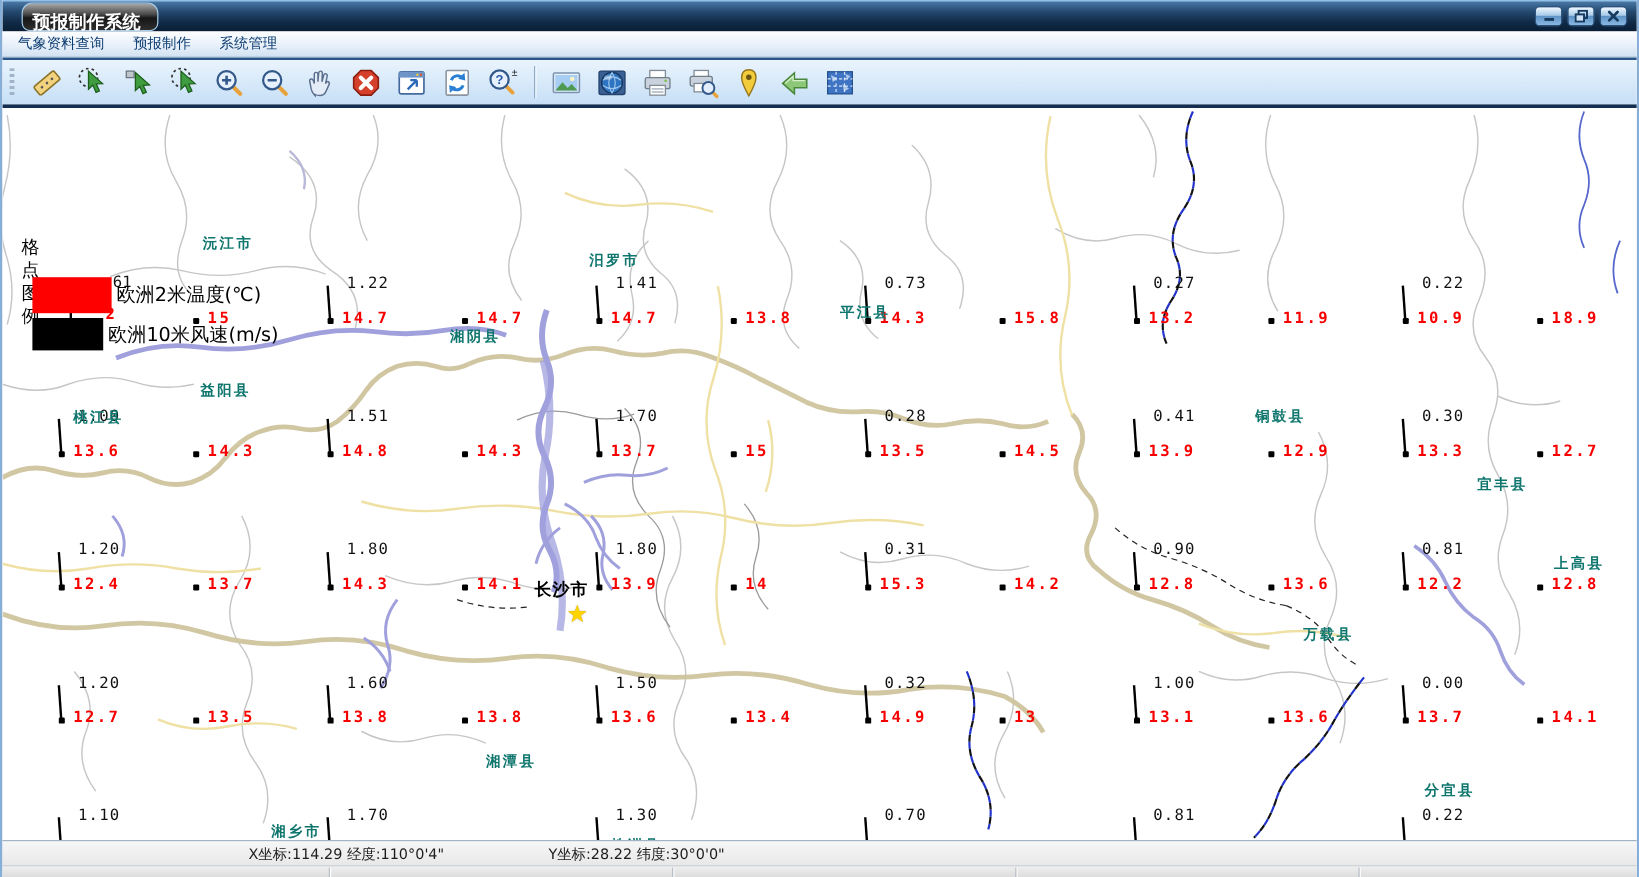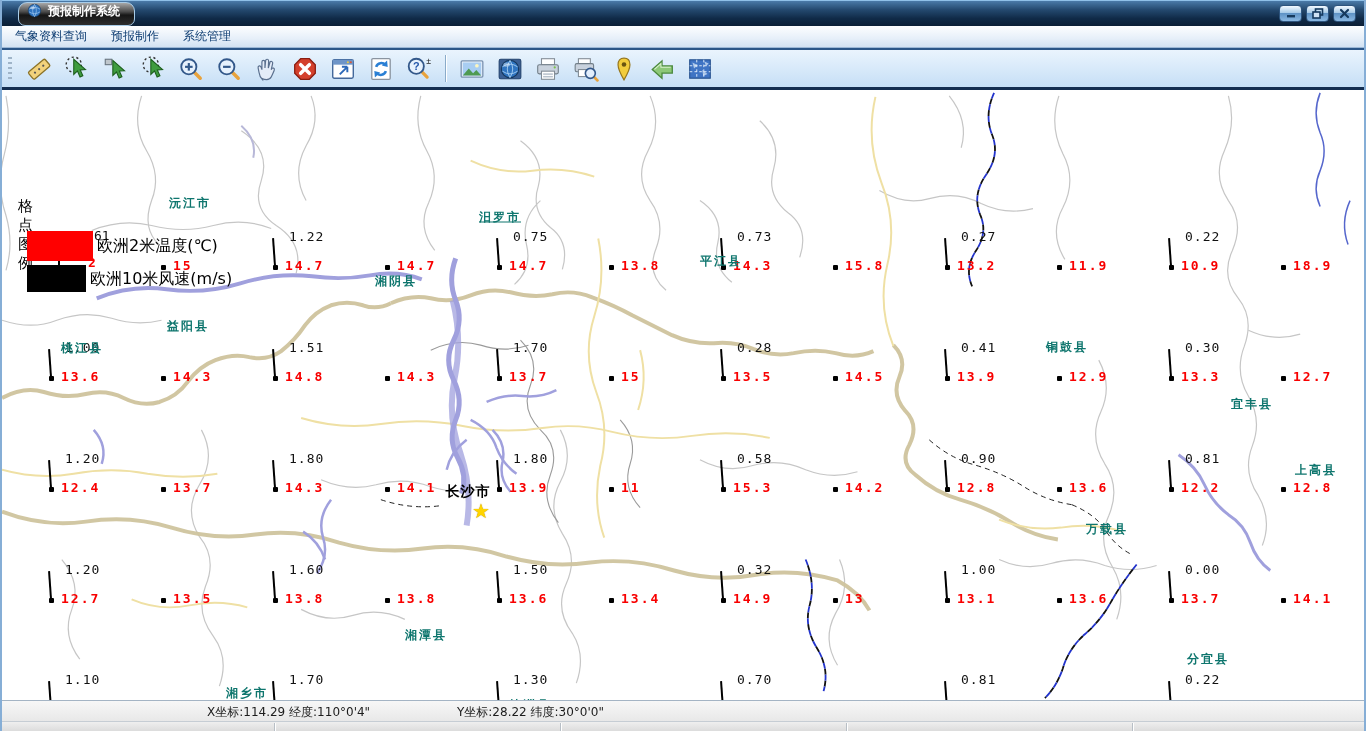--- a/index.html
+++ b/index.html
@@ -3,21 +3,21 @@
 <meta charset="utf-8">
 <style>
   * { box-sizing: border-box; margin: 0; padding: 0; }
   body { width: 1366px; height: 731px; font-family: "DejaVu Sans", sans-serif; background:#fff; }
   .window { width:1366px; height:731px; border-left:2px solid #86aed6; border-right:2px solid #86aed6; position:relative; overflow:hidden; }
 
   
   .titlebar { height:26px; background:linear-gradient(#4a7aa8 0%, #24496f 35%, #102a47 70%, #0b1f36 100%); border-top:1px solid #8fc0e8; position:relative; }
   .title-tab { position:absolute; left:16px; top:1px; height:24px; padding:0 14px 0 8px; border-radius:9px 9px 7px 7px;
       background:linear-gradient(#a8a8a8 0%, #4a4a4a 40%, #161616 55%, #2e2e2e 100%);
-      border:1px solid #a8cce8; display:flex; align-items:flex-start; gap:6px; color:#fff; font-size:12px; font-weight:bold; }
+      border:1px solid #a8cce8; display:flex; align-items:center; gap:6px; color:#fff; font-size:15px; font-weight:bold;flex-direction:column; }
   .globe-sm { width:15px; height:15px; }
   .win-controls { position:absolute; right:8px; top:4px; display:flex; gap:4px; }
   .win-btn { width:23px; height:17px; border-radius:4px; border:1px solid #2d547e;
       background:linear-gradient(#f2f9ff 0%, #a8cbe8 45%, #5f93c6 50%, #8ab8e2 100%);
       display:flex; align-items:center; justify-content:center; }
 
   
   .menubar { height:22px; background:linear-gradient(#fdfeff, #e6eff9 60%, #d2e2f2); border-bottom:1px solid #9cb8d6;
       display:flex; align-items:center; padding-left:13px; gap:24px; }
   .menu-item { font-size:12px; color:#0e3d72; cursor:default; }
@@ -359,21 +359,21 @@
           <span class="wind">1.22</span>
         </div>
         <div class="gpt" style="left: 385px; top: 177px;">
           <span class="dot"></span>
           <span class="temp">14.7</span>
         </div>
         <div class="gpt" style="left: 497px; top: 177px;">
           <span class="dot"></span>
           <span class="temp">14.7</span>
           <span class="barb"></span>
-          <span class="wind">0.75</span>
+          <span class="wind">1.41</span>
         </div>
         <div class="gpt" style="left: 609px; top: 177px;">
           <span class="dot"></span>
           <span class="temp">13.8</span>
         </div>
         <div class="gpt" style="left: 721px; top: 177px;">
           <span class="dot"></span>
           <span class="temp">14.3</span>
           <span class="barb"></span>
           <span class="wind">0.73</span>
@@ -483,27 +483,27 @@
           <span class="temp">14.1</span>
         </div>
         <div class="gpt" style="left: 497px; top: 399px;">
           <span class="dot"></span>
           <span class="temp">13.9</span>
           <span class="barb"></span>
           <span class="wind">1.80</span>
         </div>
         <div class="gpt" style="left: 609px; top: 399px;">
           <span class="dot"></span>
-          <span class="temp">11</span>
+          <span class="temp">14</span>
         </div>
         <div class="gpt" style="left: 721px; top: 399px;">
           <span class="dot"></span>
           <span class="temp">15.3</span>
           <span class="barb"></span>
-          <span class="wind">0.58</span>
+          <span class="wind">0.31</span>
         </div>
         <div class="gpt" style="left: 833px; top: 399px;">
           <span class="dot"></span>
           <span class="temp">14.2</span>
         </div>
         <div class="gpt" style="left: 945px; top: 399px;">
           <span class="dot"></span>
           <span class="temp">12.8</span>
           <span class="barb"></span>
           <span class="wind">0.90</span>
@@ -608,21 +608,21 @@
         </div>
         <div class="gpt" style="left: 1057px; top: 620px;"></div>
         <div class="gpt" style="left: 1169px; top: 620px;">
           <span class="barb"></span>
           <span class="wind">0.22</span>
         </div>
         <div class="gpt" style="left: 1281px; top: 620px;"></div>
       </div>
     <div>
         <div class="plabel" style="left: 188px; top: 113px;">沅江市</div>
-        <div class="plabel" style="left: 498px; top: 127px; text-decoration: underline;">汨罗市</div>
+        <div class="plabel" style="left: 510px; top: 127px;">汨罗市</div>
         <div class="plabel" style="left: 719px; top: 171px;">平江县</div>
         <div class="plabel" style="left: 394px; top: 191px;">湘阴县</div>
         <div class="plabel" style="left: 186px; top: 236px;">益阳县</div>
         <div class="plabel" style="left: 80px; top: 258px;">桃江县</div>
         <div class="plabel" style="left: 1065px; top: 257px;">铜鼓县</div>
         <div class="plabel" style="left: 1250px; top: 314px;">宜丰县</div>
         <div class="plabel" style="left: 1314px; top: 380px;">上高县</div>
         <div class="plabel city-major" style="left: 466px; top: 402px;">长沙市</div>
         <div class="plabel" style="left: 1105px; top: 439px;">万载县</div>
         <div class="plabel" style="left: 424px; top: 545px;">湘潭县</div>

